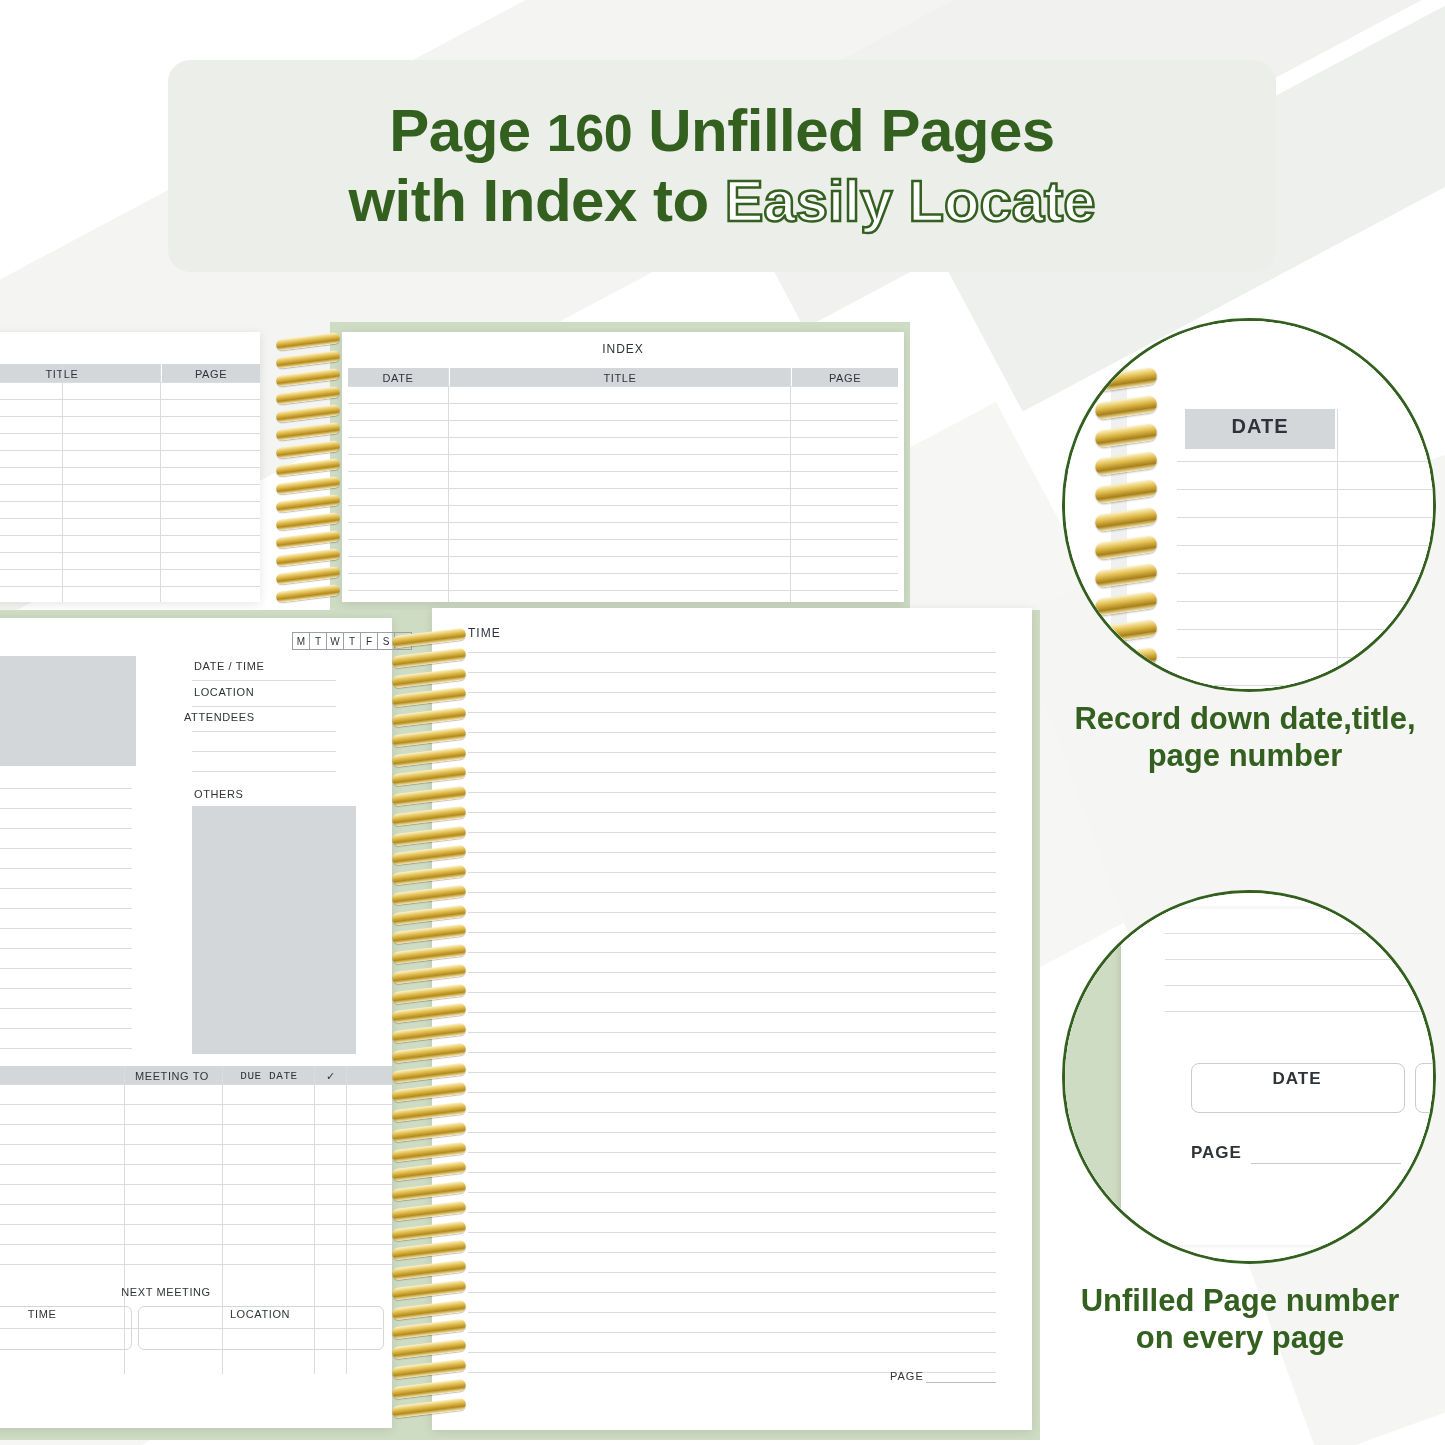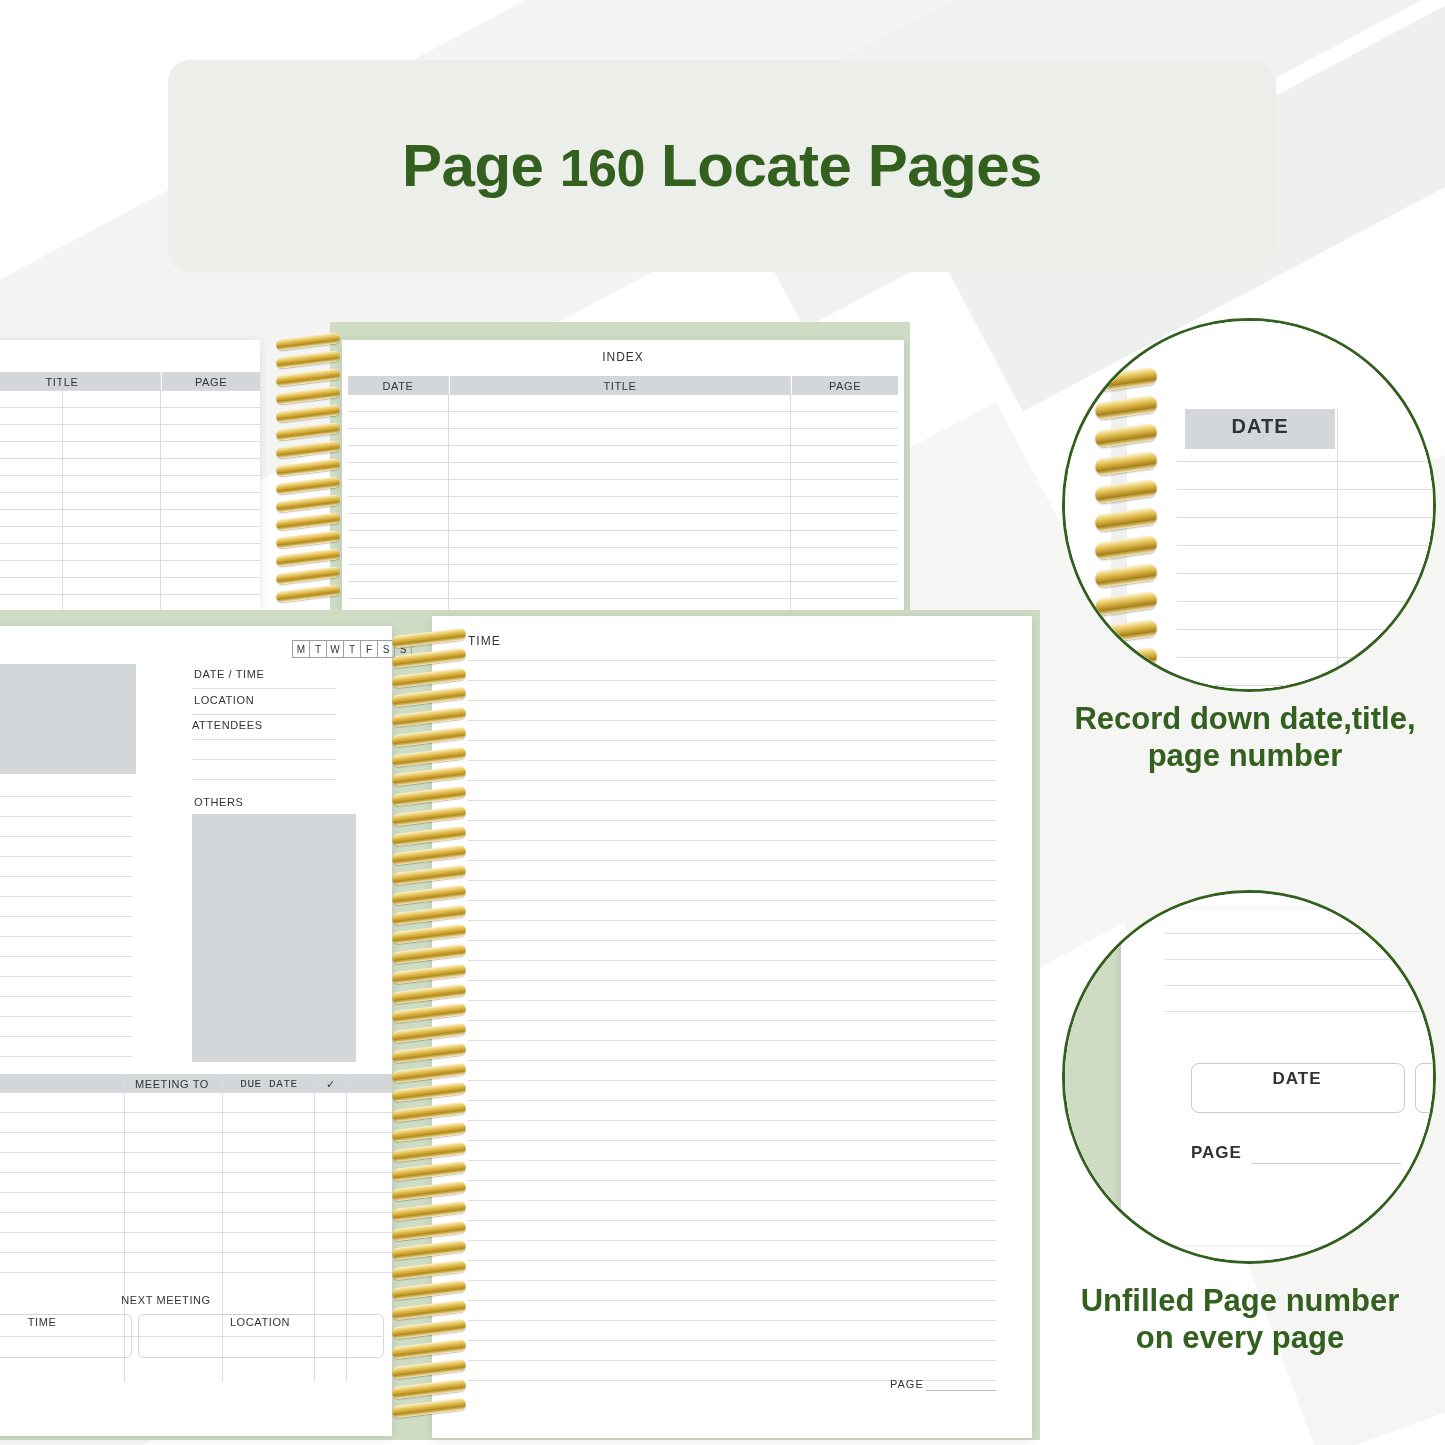--- a/index.html
+++ b/index.html
@@ -36,21 +36,21 @@
   .hl2{font-size:60px;font-weight:bold;margin-top:6px;}
   .hl2 .outline{
     color:#ffffff;
     -webkit-text-stroke:2.5px #33601f;
     font-size:58px;
     font-weight:bold;
     letter-spacing:0px;
   }
 
   
-  .page{position:absolute;background:#ffffff;box-shadow:0 2px 10px rgba(0,0,0,0.10);margin-top:8px;}
+  .page{position:absolute;background:#ffffff;box-shadow:0 2px 10px rgba(0,0,0,0.10);}
   .cover{position:absolute;background:#cfdcc4;}
   .rule{position:absolute;left:0;right:0;height:1px;background:#dadcde;}
   .vline{position:absolute;top:0;bottom:0;width:1px;background:#dadcde;}
   .hdrcell{position:absolute;background:#d4d7da;}
   .lbl{position:absolute;font-size:11px;color:#2f3338;letter-spacing:.6px;}
   .lbl-c{text-align:center;}
 
   
   .idxL{left:-36px;top:332px;width:296px;height:270px;}
   .idxR{left:342px;top:332px;width:562px;height:270px;}
@@ -83,21 +83,24 @@
 
   <div class="bgshape bg1"></div>
   <div class="bgshape bg2"></div>
   <div class="bgshape bg3"></div>
   <div class="bgshape bg4"></div>
   <div class="bgshape bg5"></div>
 
   <div class="banner"></div>
   <div class="headline">
     <div class="hl-line hl1">
-      <span>Page </span><span class="big">160</span><span> Locate Pages</span>
+      <span>Page </span><span class="big">160</span><span> Unfilled Pages</span>
+    </div>
+    <div class="hl-line hl2">
+      <span>with Index to </span><span class="outline">Easily Locate</span>
     </div>
   </div>
 
   <div class="cover coverTop"></div>
 
   <div class="page idxL">
 
     <div class="hdrcell" style="left:0px;top:32px;width:196px;height:18px;"></div>
     <div class="hdrcell" style="left:198px;top:32px;width:98px;height:18px;"></div>
     <div class="lbl lbl-c" style="left:0px;top:36px;width:196px;">TITLE</div>
@@ -179,21 +182,21 @@
         <div style="width:16px;height:16px;border:1px solid #9aa0a6;border-left:0 solid #9aa0a6;display:flex;align-items:center;justify-content:center;font-size:10px;color:#2f3338;">S</div>
         <div style="width:16px;height:16px;border:1px solid #9aa0a6;border-left:0 solid #9aa0a6;display:flex;align-items:center;justify-content:center;font-size:10px;color:#2f3338;">S</div>
       </div>
 
     <div class="hdrcell" style="left:0px;top:38px;width:196px;height:110px;"></div>
 
     <div class="lbl" style="left:254px;top:42px;">DATE / TIME</div>
     <div class="rule" style="left:252px;right:56px;top:62px;"></div>
     <div class="lbl" style="left:254px;top:68px;">LOCATION</div>
     <div class="rule" style="left:252px;right:56px;top:88px;"></div>
-    <div class="lbl" style="left:252px;top:93px;">ATTENDEES</div>
+    <div class="lbl" style="left:244px;top:93px;">ATTENDEES</div>
     <div class="rule" style="left:252px;right:56px;top:113px;"></div>
     <div class="rule" style="left:252px;right:56px;top:133px;"></div>
     <div class="rule" style="left:252px;right:56px;top:153px;"></div>
 
     <div class="lbl" style="left:254px;top:170px;">OTHERS</div>
     <div class="hdrcell" style="left:252px;top:188px;width:164px;height:248px;"></div>
 
     <div id="pgL-leftrules">
         <div class="rule" style="top:170px;left:0px;right:260px;"></div>
         <div class="rule" style="top:190px;left:0px;right:260px;"></div>

